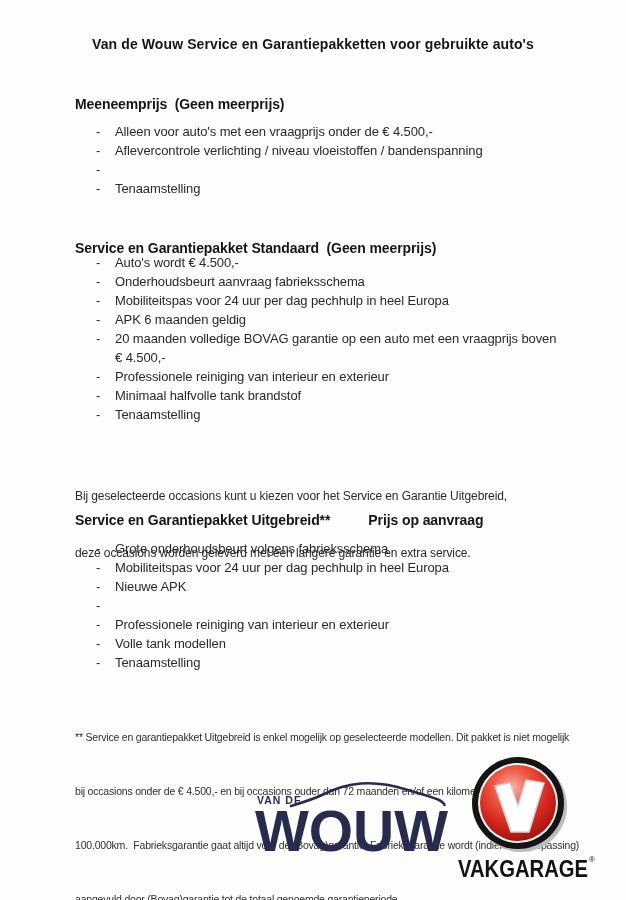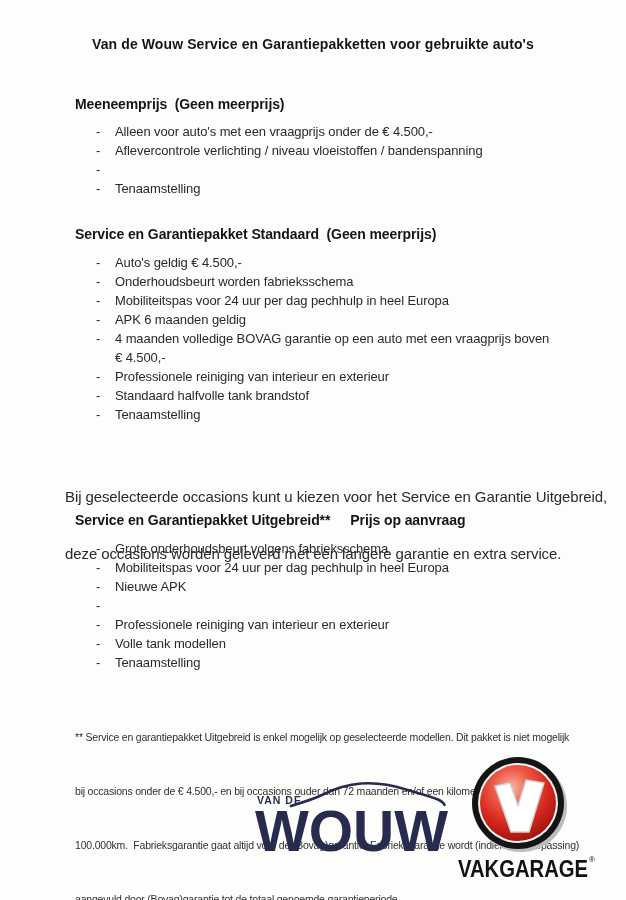--- a/index.html
+++ b/index.html
@@ -21,44 +21,44 @@
     white-space: pre;
   }
   .sec-heading {
     position: absolute;
     left: 75px;
     font-size: 14px; font-weight: bold; color: #151515;
     white-space: pre;
     letter-spacing: -0.1px;
   }
   .h1 { top: 96px; }
-  .h2 { top: 226px; }
-  .h3 { top: 512px; display: flex; gap: 20px; }
+  .h2 { top: 240px; }
+  .h3 { top: 512px; display: flex; gap: 38px; }
   ul.blist {
     position: absolute;
     left: 96px;
     margin: 0; padding: 0;
     list-style: none;
   }
   .ul1 { top: 122px; }
   .ul2 { top: 253px; }
   .ul3 { top: 539px; }
   ul.blist li {
     display: flex;
     height: 19px; line-height: 19px;
     font-size: 13px;
     letter-spacing: -0.1px;
     white-space: pre;
   }
   ul.blist .dash { width: 19px; color: #2a2a2a; }
   ul.blist li.cont .dash { visibility: hidden; }
   .para {
     position: absolute;
-    left: 65px; top: 449px;
-    font-size: 15px; line-height: 19px;
+    left: 75px; top: 449px;
+    font-size: 12px; line-height: 19px;
     letter-spacing: -0.1px;
     white-space: pre;
   }
   .footnote {
     position: absolute;
     left: 75px; top: 692px;
     font-size: 10.5px; line-height: 18px;
     letter-spacing: -0.2px;
     color: #303030;
     white-space: pre;
@@ -78,28 +78,28 @@
   <div class="sec-heading h1">Meeneemprijs  (Geen meerprijs)</div>
   <ul class="blist ul1">
     <li><span class="dash">-</span><span>Alleen voor auto's met een vraagprijs onder de € 4.500,-</span></li>
     <li><span class="dash">-</span><span>Aflevercontrole verlichting / niveau vloeistoffen / bandenspanning</span></li>
     <li><span class="dash">-</span></li>
     <li><span class="dash">-</span><span>Tenaamstelling</span></li>
   </ul>
 
   <div class="sec-heading h2">Service en Garantiepakket Standaard  (Geen meerprijs)</div>
   <ul class="blist ul2">
-    <li><span class="dash">-</span><span>Auto's geldig € 4.500,-</span></li>
-    <li><span class="dash">-</span><span>Onderhoudsbeurt worden fabrieksschema</span></li>
+    <li><span class="dash">-</span><span>Auto's wordt € 4.500,-</span></li>
+    <li><span class="dash">-</span><span>Onderhoudsbeurt aanvraag fabrieksschema</span></li>
     <li><span class="dash">-</span><span>Mobiliteitspas voor 24 uur per dag pechhulp in heel Europa</span></li>
     <li><span class="dash">-</span><span>APK 6 maanden geldig</span></li>
-    <li><span class="dash">-</span><span>4 maanden volledige BOVAG garantie op een auto met een vraagprijs boven</span></li>
+    <li><span class="dash">-</span><span>20 maanden volledige BOVAG garantie op een auto met een vraagprijs boven</span></li>
     <li class="cont"><span class="dash">-</span><span>€ 4.500,-</span></li>
     <li><span class="dash">-</span><span>Professionele reiniging van interieur en exterieur</span></li>
-    <li><span class="dash">-</span><span>Standaard halfvolle tank brandstof</span></li>
+    <li><span class="dash">-</span><span>Minimaal halfvolle tank brandstof</span></li>
     <li><span class="dash">-</span><span>Tenaamstelling</span></li>
   </ul>
 
   <div class="para">
     <div>Bij geselecteerde occasions kunt u kiezen voor het Service en Garantie Uitgebreid,</div>
     <div>deze occasions worden geleverd met een langere garantie en extra service.</div>
   </div>
 
   <div class="sec-heading h3">
     <span>Service en Garantiepakket Uitgebreid**</span>

